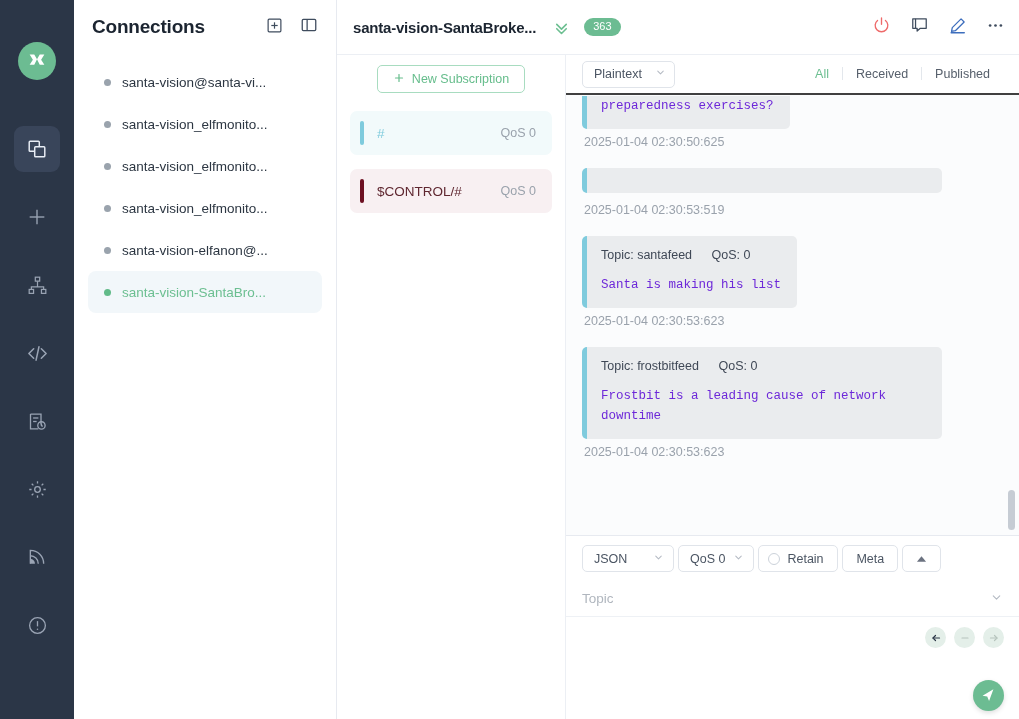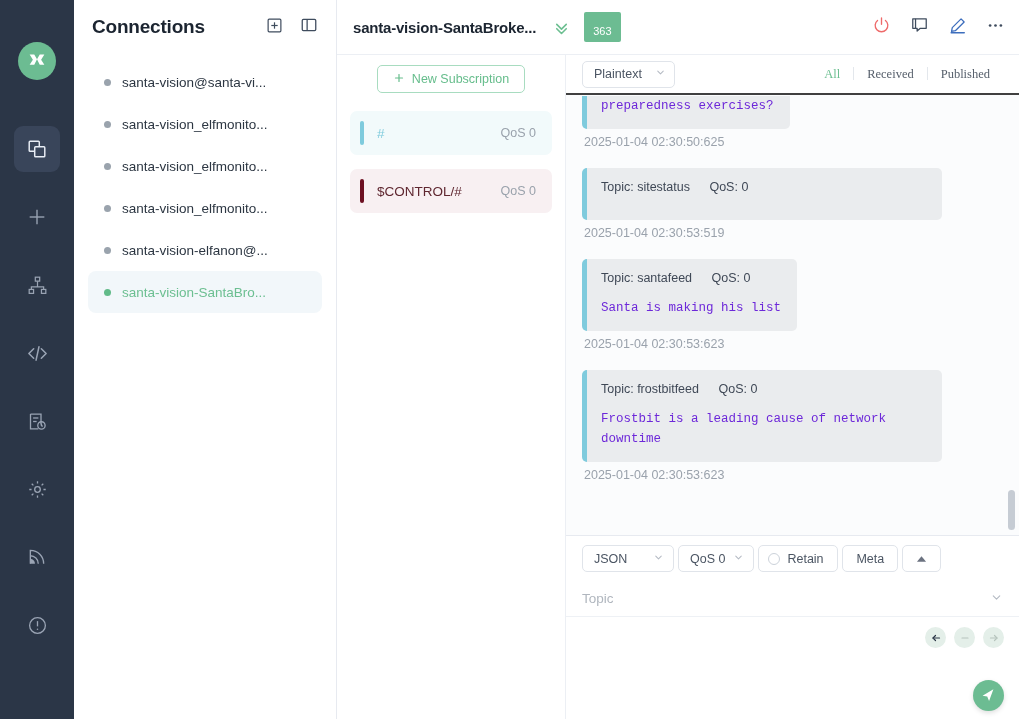--- a/index.html
+++ b/index.html
@@ -76,22 +76,22 @@
     background: #fff;
   }
   .topbar-title {
     font-size: 15px; font-weight: bold; color: #1b2430;
     letter-spacing: -0.2px;
   }
   .chev-down { margin-left: 16px; color: #6cbf91; display: flex; }
   .badge {
     margin-left: 13px;
     background: #6cbc92; color: #fff;
-    font-size: 11px; border-radius: 2px;
-    padding: 13px 9px 3px; line-height: 1.2;
+    font-size: 11px; border-radius: 9px;
+    padding: 2px 9px 3px; line-height: 1.2;
   }
   .topbar-spacer { flex: 1; }
   .topbar-icons { display: flex; align-items: center; gap: 19px; }
 
   .content { flex: 1; display: flex; min-height: 0; }
 
   
   .subs {
     width: 229px; flex: none;
     border-right: 1px solid #eceff4;
@@ -124,21 +124,21 @@
     background: #fff; border-bottom: 2px solid #404040;
   }
   .fmt-select {
     border: 1px solid #e0e4ea; border-radius: 5px;
     height: 27px; padding: 0 8px 0 11px; min-width: 93px;
     display: flex; align-items: center; gap: 8px;
     font-size: 12.5px; color: #4b5563; background: #fff; cursor: pointer;
   }
   .fmt-select .cap { flex: 1; }
   .msg-toolbar-spacer { flex: 1; }
-  .filters { display: flex; align-items: flex-start; font-size: 12.5px; color: #57606c; font-family: Liberation Serif, serif; }
+  .filters { display: flex; align-items: flex-start; font-size: 12.5px; color: #57606c; }
   .filters .f { padding: 0 13px; cursor: pointer; }
   .filters .f.active { color: #6cbf91; }
   .filters .sep { width: 1px; height: 13px; background: #e3e7ec; }
 
   .msg-scroll {
     flex: 1; overflow: hidden; position: relative;
     padding: 0 16px; background: #fbfcfd;
   }
   .msg-wrap { padding-top: 0; }
   .bubble-row { margin-bottom: 4px; }
@@ -431,24 +431,20 @@
 
             <div class="bubble-row">
               <div class="bubble clip-top">
                 <div class="bpayload">preparedness exercises?</div>
               </div>
             </div>
             <div class="btime">2025-01-04 02:30:50:625</div>
 
             <div class="bubble-row">
               <div class="bubble" style="width:360px">
-                <div class="bmeta">
-                  <span>Topic: sitestatus</span>
-                  <span class="qos">QoS: 0</span>
-                </div>
               </div>
             </div>
             <div class="btime">2025-01-04 02:30:53:519</div>
 
             <div class="bubble-row">
               <div class="bubble">
                 <div class="bmeta">
                   <span>Topic: santafeed</span>
                   <span class="qos">QoS: 0</span>
                 </div>

